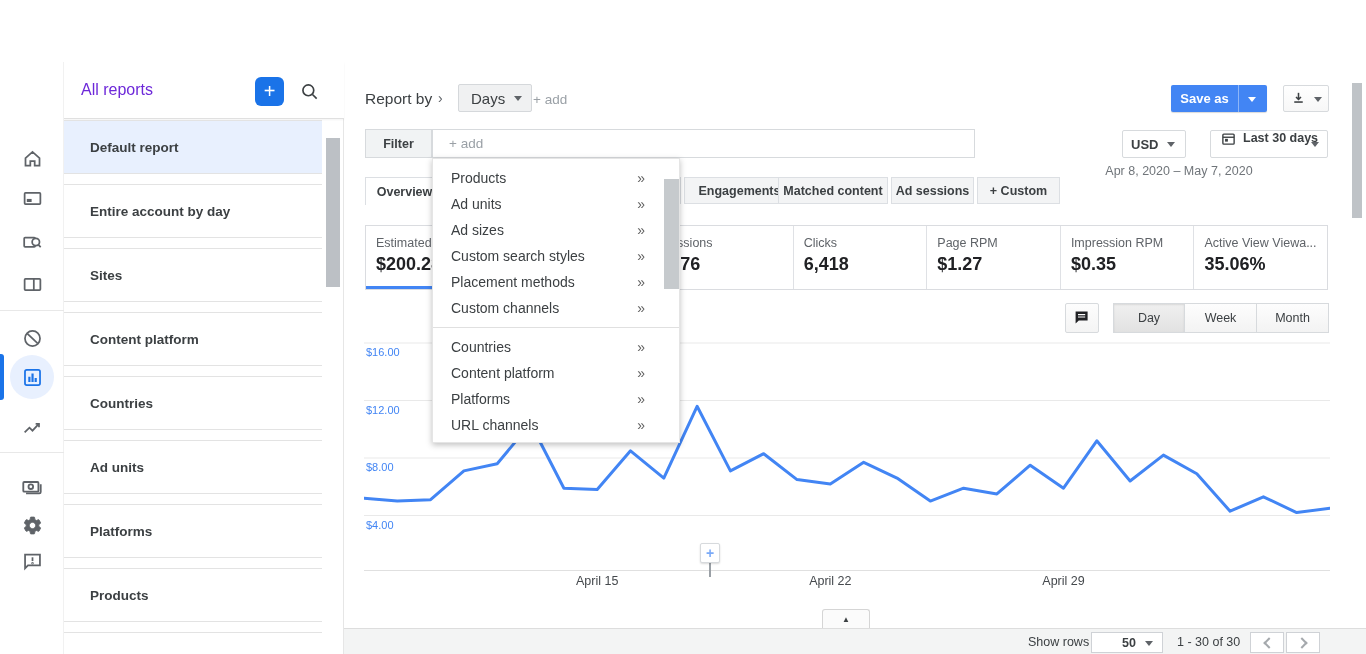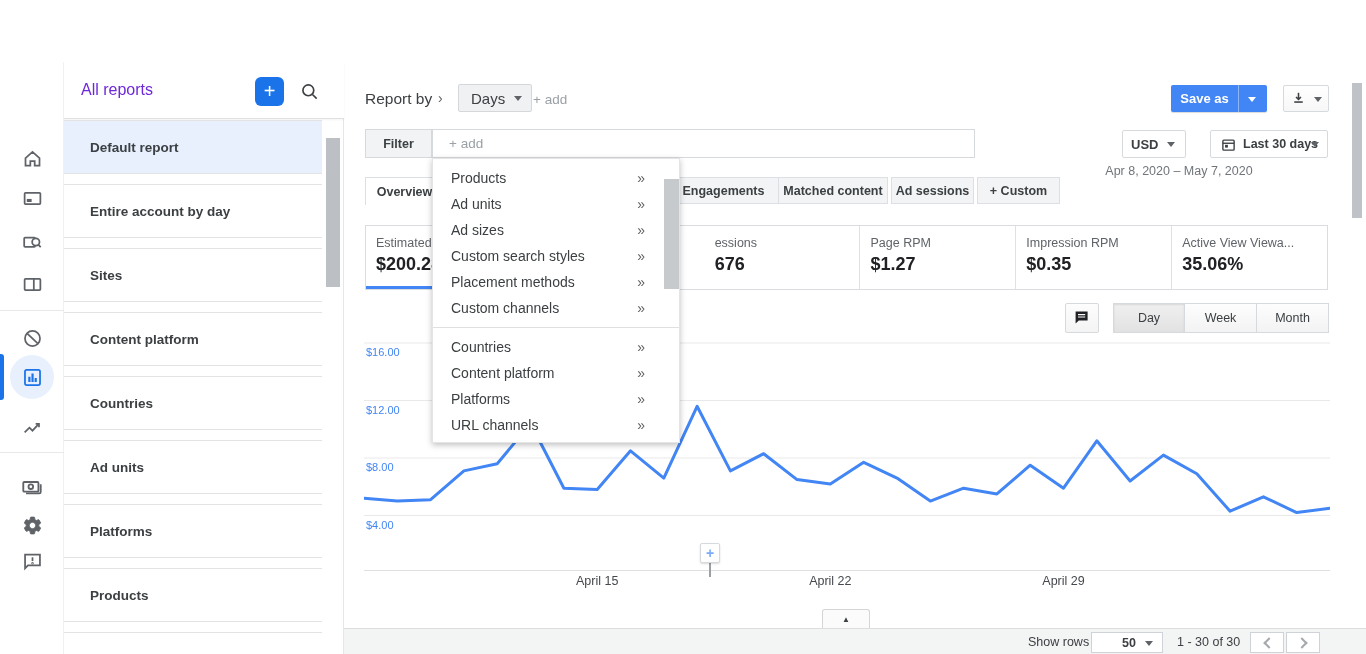--- a/index.html
+++ b/index.html
@@ -57,21 +57,21 @@
   .download-btn{position:absolute;left:1283px;top:85px;width:46px;height:27px;border:1px solid #d7dadd;border-radius:2px;background:linear-gradient(#fff,#f7f7f7);cursor:pointer}
   .download-btn svg{position:absolute;left:6px;top:4px}
   .download-btn .caret{right:6px}
 
   
   .filter-chip{position:absolute;left:365px;top:129px;width:67px;height:29px;background:#f1f3f4;border:1px solid #d7dadd;display:flex;align-items:center;justify-content:center;font-size:12.5px;font-weight:700;color:#3c4043}
   .filter-input{position:absolute;left:432px;top:129px;width:543px;height:29px;border:1px solid #d7dadd;background:#fff;padding-left:16px;font-size:13.5px;color:#3c4043;font-family:inherit;outline:none}
   .filter-input::placeholder{color:#9aa0a6}
   .currency-select{position:absolute;left:1122px;top:130px;width:64px;height:28px;border:1px solid #d7dadd;border-radius:2px;background:#fff;display:flex;align-items:center;padding-left:8px;font-size:13px;font-weight:700;color:#3c4043;cursor:pointer}
   .currency-select .caret{right:10px}
-  .daterange-btn{position:absolute;left:1210px;top:130px;width:118px;height:28px;border:1px solid #d7dadd;border-radius:2px;background:#fff;display:flex;align-items:center;padding-left:10px;font-size:12.5px;font-weight:700;color:#3c4043;cursor:pointer}
+  .daterange-btn{position:absolute;left:1210px;top:130px;width:118px;height:28px;border:1px solid #d7dadd;border-radius:2px;background:#fff;display:flex;align-items:flex-start;padding-left:10px;font-size:12.5px;font-weight:700;color:#3c4043;cursor:pointer}
   .daterange-btn svg{margin-right:7px}
   .daterange-btn .caret{right:8px}
   .daterange-detail{position:absolute;left:1029px;top:164px;width:300px;text-align:center;font-size:12.5px;color:#70757a}
 
   
   .tab{position:absolute;top:177px;height:27px;background:#f3f4f5;border:1px solid #dcdfe3;display:flex;align-items:center;justify-content:center;font-size:12.5px;font-weight:600;color:#3c4043;cursor:pointer}
   .tab.active{background:#fff;border-bottom:none;height:28px;z-index:2}
   .tab.strip{cursor:default}
 
   
@@ -272,21 +272,21 @@
     <span>Last 30 days</span>
     <span class="caret"></span>
   </div>
   <div class="daterange-detail">Apr 8, 2020 – May 7, 2020</div>
 
   <div id="tabs-root">
       <div class="tab active" style="left: 365px; width: 79px;">
         <span>Overview</span>
       </div>
       <div class="tab strip" style="left: 446px; width: 235px;"></div>
-      <div class="tab" style="left: 668px; width: 111px;">
+      <div class="tab" style="left: 684px; width: 111px;">
         <span>Engagements</span>
       </div>
       <div class="tab" style="left: 778px; width: 110px; text-align: right;">
         <span>Matched content</span>
       </div>
       <div class="tab" style="left: 891px; width: 83px;">
         <span>Ad sessions</span>
       </div>
       <div class="tab" style="left: 977px; width: 83px;">
         <span>+ Custom</span>
@@ -298,20 +298,24 @@
         <div class="card-label">Estimated earnings</div>
         <div class="card-value">$200.28</div>
       </div>
       <div class="card">
         <div class="card-label"></div>
         <div class="card-value"></div>
       </div>
       <div class="card offset">
         <div class="card-label">essions</div>
         <div class="card-value">676</div>
+      </div>
+      <div class="card">
+        <div class="card-label">Clicks</div>
+        <div class="card-value">6,418</div>
       </div>
       <div class="card">
         <div class="card-label">Page RPM</div>
         <div class="card-value">$1.27</div>
       </div>
       <div class="card">
         <div class="card-label">Impression RPM</div>
         <div class="card-value">$0.35</div>
       </div>
       <div class="card">

